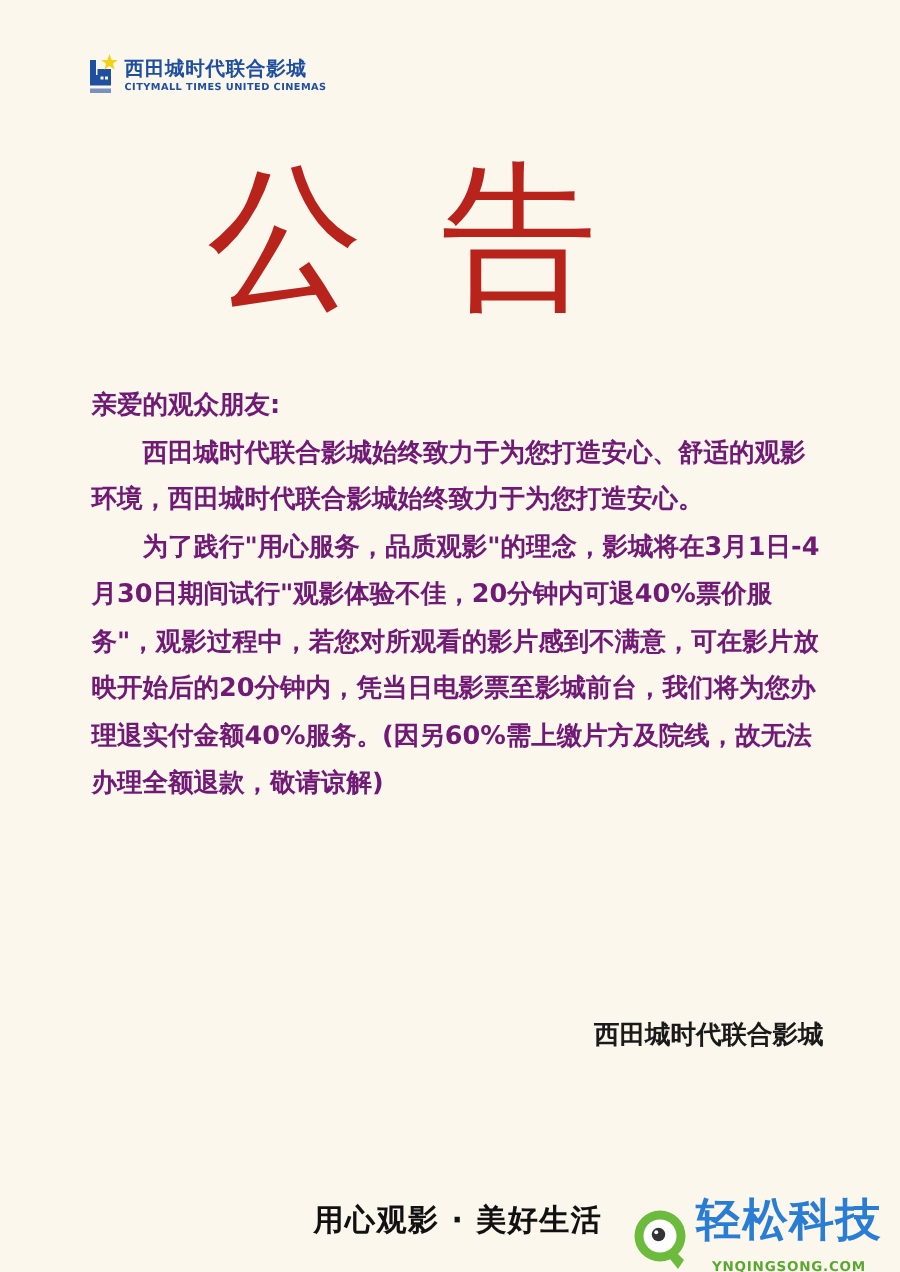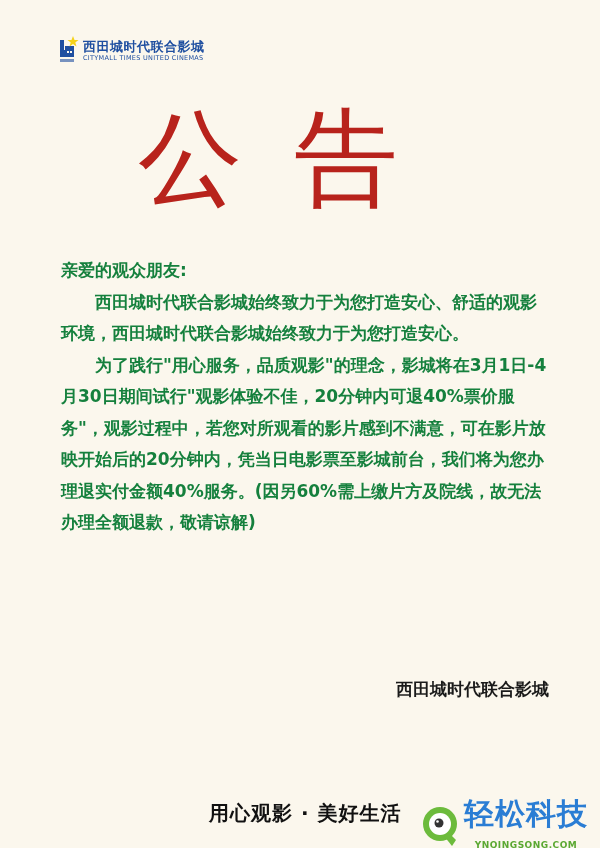--- a/index.html
+++ b/index.html
@@ -9,37 +9,37 @@
       font-family: "DejaVu Sans", sans-serif;
       color: #1a1a1a;
       position: relative;
     }
     .page { position: absolute; left: 4px; top: 0; width: 600px; height: 848px; }
 
     .logo { position: absolute; left: 55px; top: 36px; display: flex; align-items: center; }
     .logo-mark { width: 20px; height: 28px; position: relative; margin-right: 4px; }
     .logo-text-wrap { display: flex; flex-direction: column; }
     .logo-cn { font-size: 13px; font-weight: bold; color: #1f4fa0; letter-spacing: 0.5px; line-height: 15px; }
-    .logo-en { font-size: 6.5px; font-weight: normal; color: #1f4fa0; letter-spacing: 0.3px; line-height: 8px; }
+    .logo-en { font-size: 6.5px; font-weight: bold; color: #1f4fa0; letter-spacing: 0.3px; line-height: 8px; }
 
     .title {
       position: absolute; left: 0; top: 98px; width: 528px;
       text-align: center;
       font-size: 104px; line-height: 120px;
       color: #b8231c;
       letter-spacing: 52px;
       padding-left: 52px;
       font-family: "DejaVu Sans", sans-serif;
     }
 
     .body-text {
       position: absolute; left: 57px; top: 255px; width: 490px;
       font-size: 17px; line-height: 31.5px;
       font-weight: bold;
-      color: #15803d;
+      color: #701a75;
     }
     .greeting { display: block; }
     .para { display: block; text-indent: 34px; }
     .signature {
       position: absolute; right: 55px; top: 678px;
       font-size: 17px; font-weight: bold; color: #1a1a1a;
     }
 
     .slogan {
       position: absolute; left: 205px; top: 800px;

